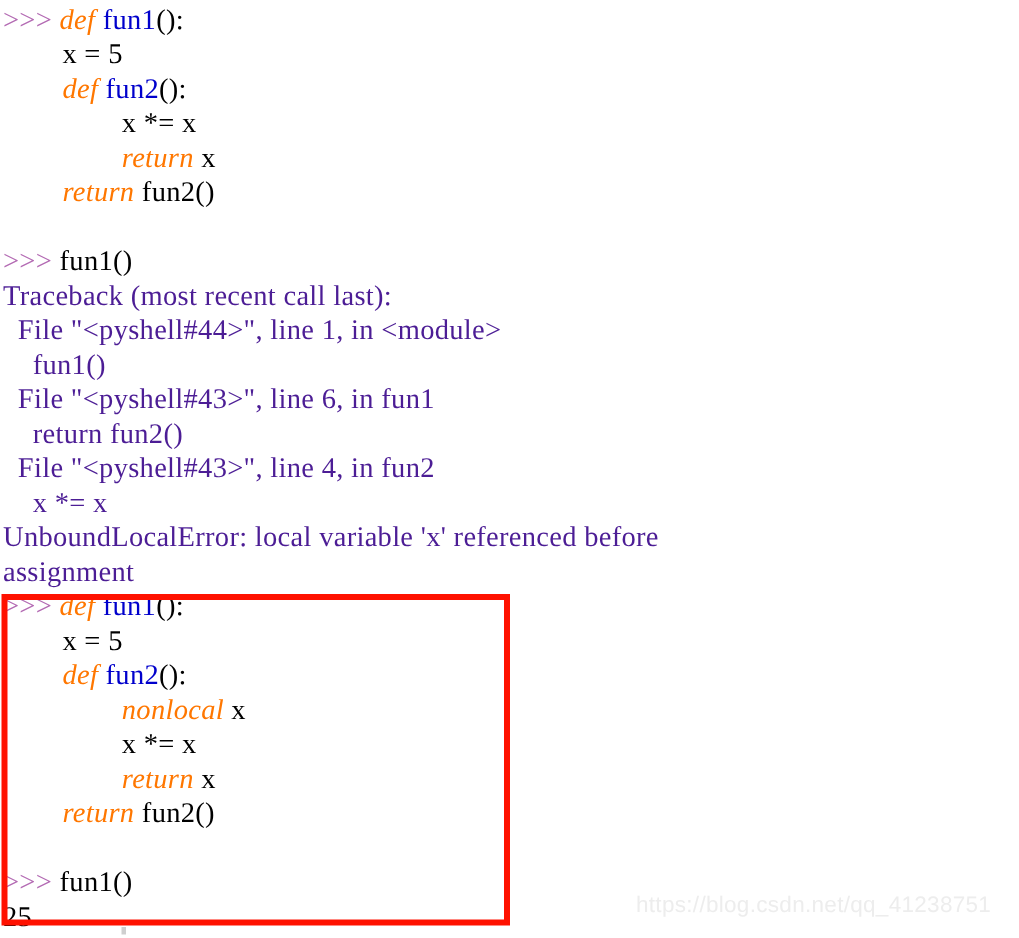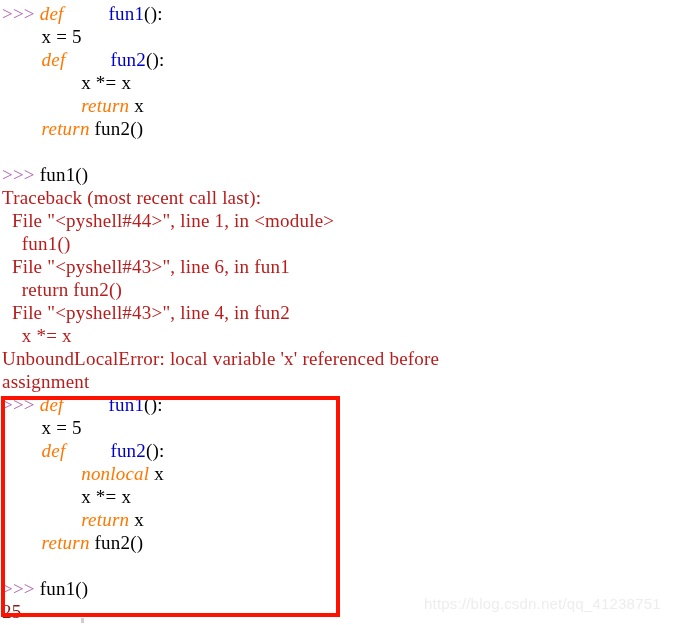--- a/index.html
+++ b/index.html
@@ -30,24 +30,24 @@
     height: 23px;
     line-height: 23px;
     white-space: pre;
     letter-spacing: 0.2px;
   }
   .line.blank { height: 23px; }
 
   
   .tok-prompt   { color: #b36ab3; }
   .tok-keyword  { color: #ff7700; font-style: italic; }
-  .tok-defname  { color: #0000cc; margin-left: 40px; }
+  .tok-defname  { color: #0000cc; }
   .tok-plain    { color: #000000; }
-  .tok-error    { color: #b91c1c; }
-  .tok-output   { color: #7f1d1d; }
+  .tok-error    { color: #4c1d95; }
+  .tok-output   { color: #000000; }
 
   
   #annotation-box {
     position: absolute;
     left: 1px;
     top: 396px;
     width: 339px;
     height: 221px;
     border: 4px solid #ff1100;
     box-sizing: border-box;

